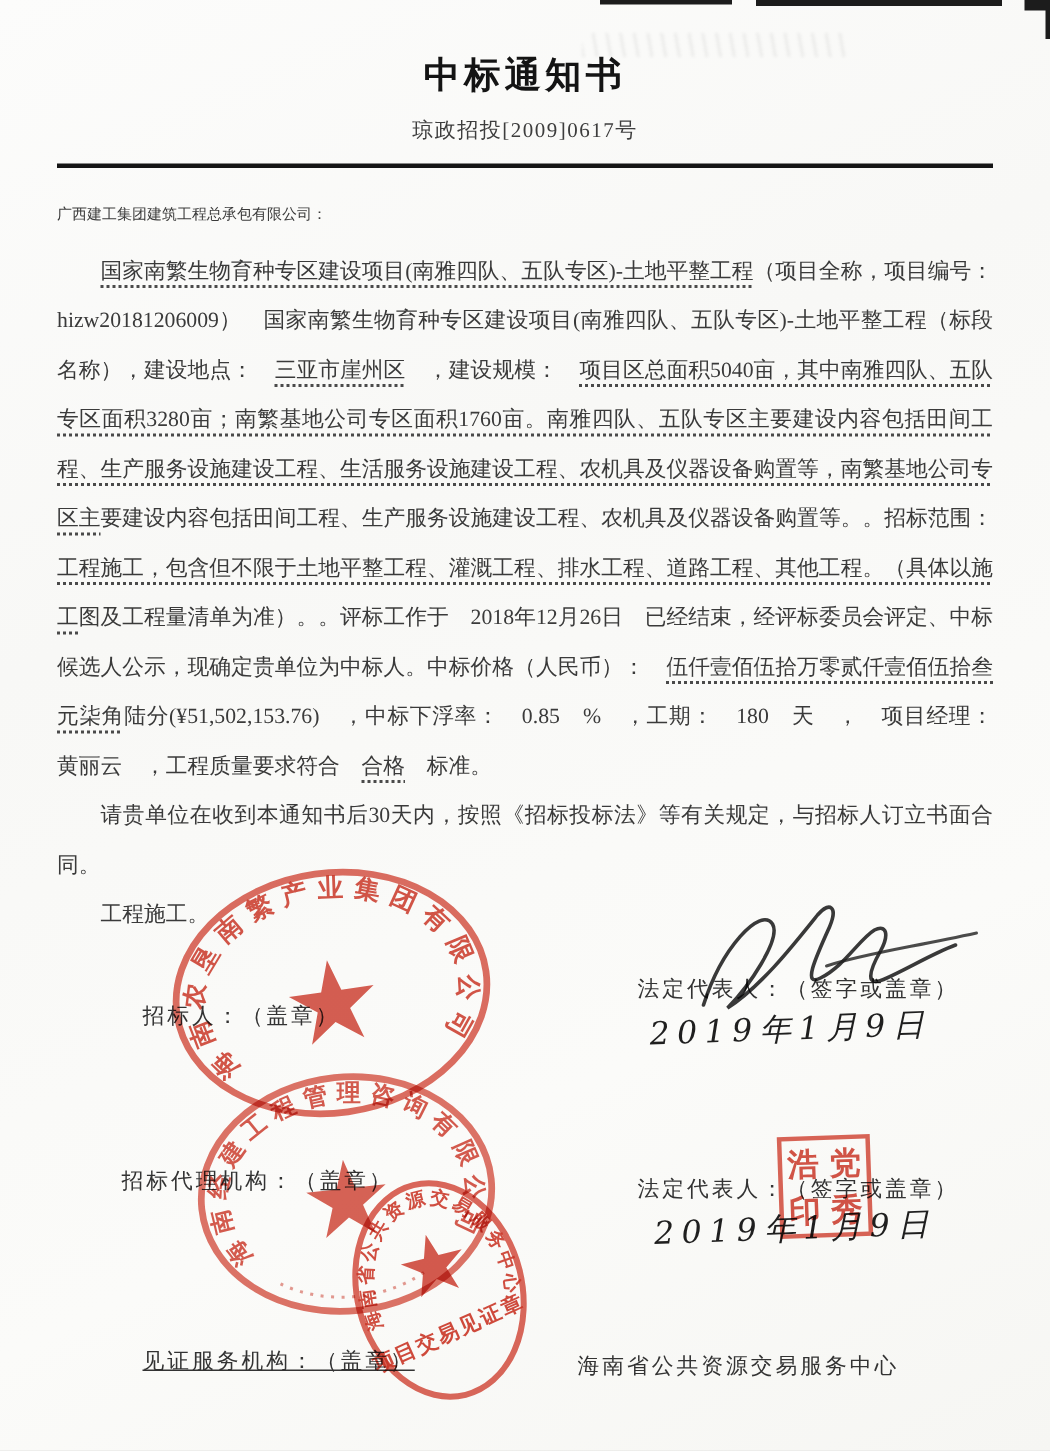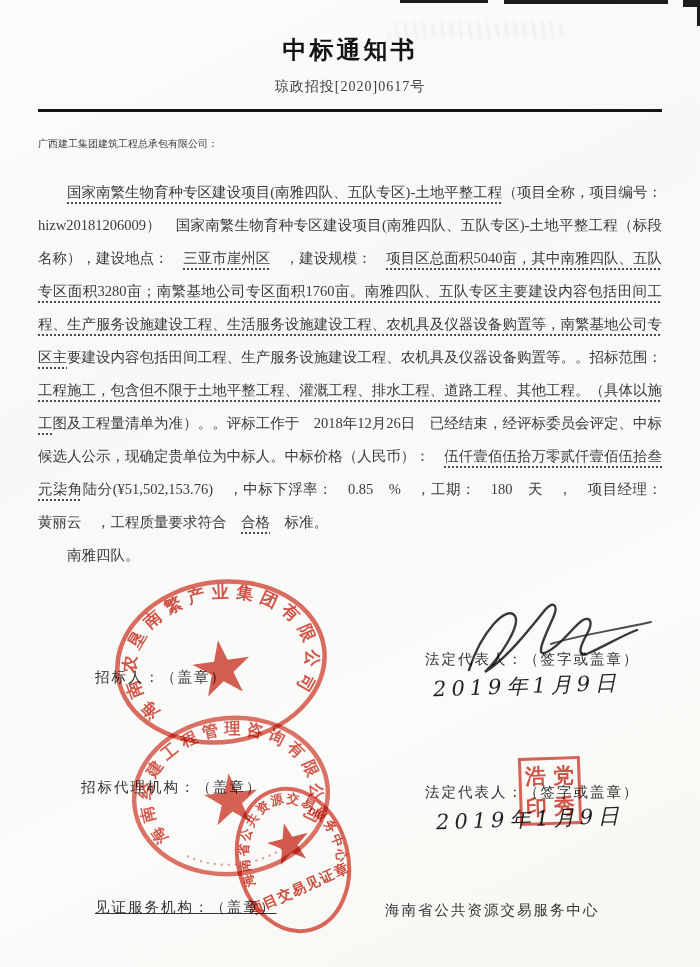--- a/index.html
+++ b/index.html
@@ -11,21 +11,21 @@
   .artifact{position:absolute;background:#1c1c1c;}
   .smudge{position:absolute;left:388px;top:22px;width:180px;height:16px;opacity:.12;
     background:repeating-linear-gradient(80deg,#888 0 2px,transparent 2px 9px);filter:blur(1.2px);}
   .content{padding:34px 38px 0 38px;}
   .title{font-family:"Liberation Sans","DejaVu Sans",sans-serif;font-weight:bold;
     font-size:24px;letter-spacing:3px;text-align:center;color:#141414;}
   .docno{font-size:14px;letter-spacing:1px;text-align:center;color:#3d3d3d;margin-top:12px;}
   .rule{height:3px;background:#151515;margin-top:13px;}
   .salutation{font-size:10px;margin-top:17px;line-height:30px;}
   .para{font-size:14.5px;line-height:33px;text-align:justify;text-indent:2em;margin:0;}
-  .para.first{margin-top:17px;}
+  .para.first{margin-top:6px;}
   .u{text-decoration:underline dotted 1.5px #4a4a4a;text-underline-offset:5px;}
   .abs{position:absolute;}
   .label{font-size:14.5px;letter-spacing:2px;color:#333;z-index:2;}
   .hand{font-size:21px;font-style:italic;letter-spacing:5px;color:#1f1f1f;
     transform:rotate(-2deg);z-index:3;font-family:"DejaVu Serif",serif;}
   .stamp{z-index:4;mix-blend-mode:multiply;pointer-events:none;}
   .sig{z-index:5;mix-blend-mode:multiply;pointer-events:none;}
   .sq-seal{
     width:56px;height:62px;border:3px solid rgba(211,62,46,.8);
     display:grid;grid-template-columns:1fr 1fr;grid-template-rows:1fr 1fr;
@@ -42,27 +42,28 @@
 <div class="page">
 
   <div class="artifact" style="left:400px;top:0;width:88px;height:3px;"></div>
   <div class="artifact" style="left:504px;top:0;width:164px;height:4px;"></div>
   <div class="artifact" style="left:683px;top:0;width:17px;height:7px;"></div>
   <div class="artifact" style="left:697px;top:0;width:3px;height:26px;"></div>
   <div class="smudge"></div>
 
   <div class="content">
     <div class="title">中标通知书</div>
-    <div class="docno">琼政招投[2020]0617号</div>
+    <div class="docno">琼政招投[2009]0617号</div>
     <div class="rule"></div>
 
     <div class="salutation">广西建工集团建筑工程总承包有限公司：</div>
 
     <p class="para first"><span class="u">国家南繁生物育种专区建设项目(南雅四队、五队专区)-土地平整工程</span><span>（项目全称，项目编号：hizw20181206009）　</span><span>国家南繁生物育种专区建设项目(南雅四队、五队专区)-土地平整工程</span><span>（标段名称），建设地点：　</span><span class="u">三亚市崖州区</span><span>　，建设规模：　</span><span class="u">项目区总面积5040亩，其中南雅四队、五队专区面积3280亩；南繁基地公司专区面积1760亩。南雅四队、五队专区主要建设内容包括田间工程、生产服务设施建设工程、生活服务设施建设工程、农机具及仪器设备购置等，南繁基地公司专区主</span><span>要建设内容包括田间工程、生产服务设施建设工程、农机具及仪器设备购置等。</span><span>。招标范围：　</span><span class="u">工程施工，包含但不限于土地平整工程、灌溉工程、排水工程、道路工程、其他工程。（具体以施工</span><span>图及工程量清单为准）。</span><span>。评标工作于　2018年12月26日　已经结束，经评标委员会评定、中标候选人公示，现确定贵单位为中标人。中标价格（人民币）：　</span><span class="u">伍仟壹佰伍拾万零贰仟壹佰伍拾叁元柒角</span><span>陆分(¥51,502,153.76)　，中标下浮率：　0.85　%　，工期：　180　天　，　项目经理：　黄丽云　，工程质量要求符合　</span><span class="u">合格</span><span>　标准。</span></p>
-    <p class="para">南雅四队。</p>
+    <p class="para">请贵单位在收到本通知书后30天内，按照《招标投标法》等有关规定，与招标人订立书面合同。</p>
+    <p class="para">工程施工。</p>
   </div>
 
   <div class="abs label" style="left:95px;top:668px;">招标人：（盖章）</div>
   <div class="abs label" style="left:425px;top:650px;">法定代表人：（签字或盖章）</div>
   <div class="abs hand" style="left:433px;top:672px;">2019年1月9日</div>
 
   <div class="abs label" style="left:81px;top:778px;">招标代理机构：（盖章）</div>
   <div class="abs label" style="left:425px;top:783px;">法定代表人：（签字或盖章）</div>
   <div class="abs hand" style="left:436px;top:805px;">2019年1月9日</div>
 

